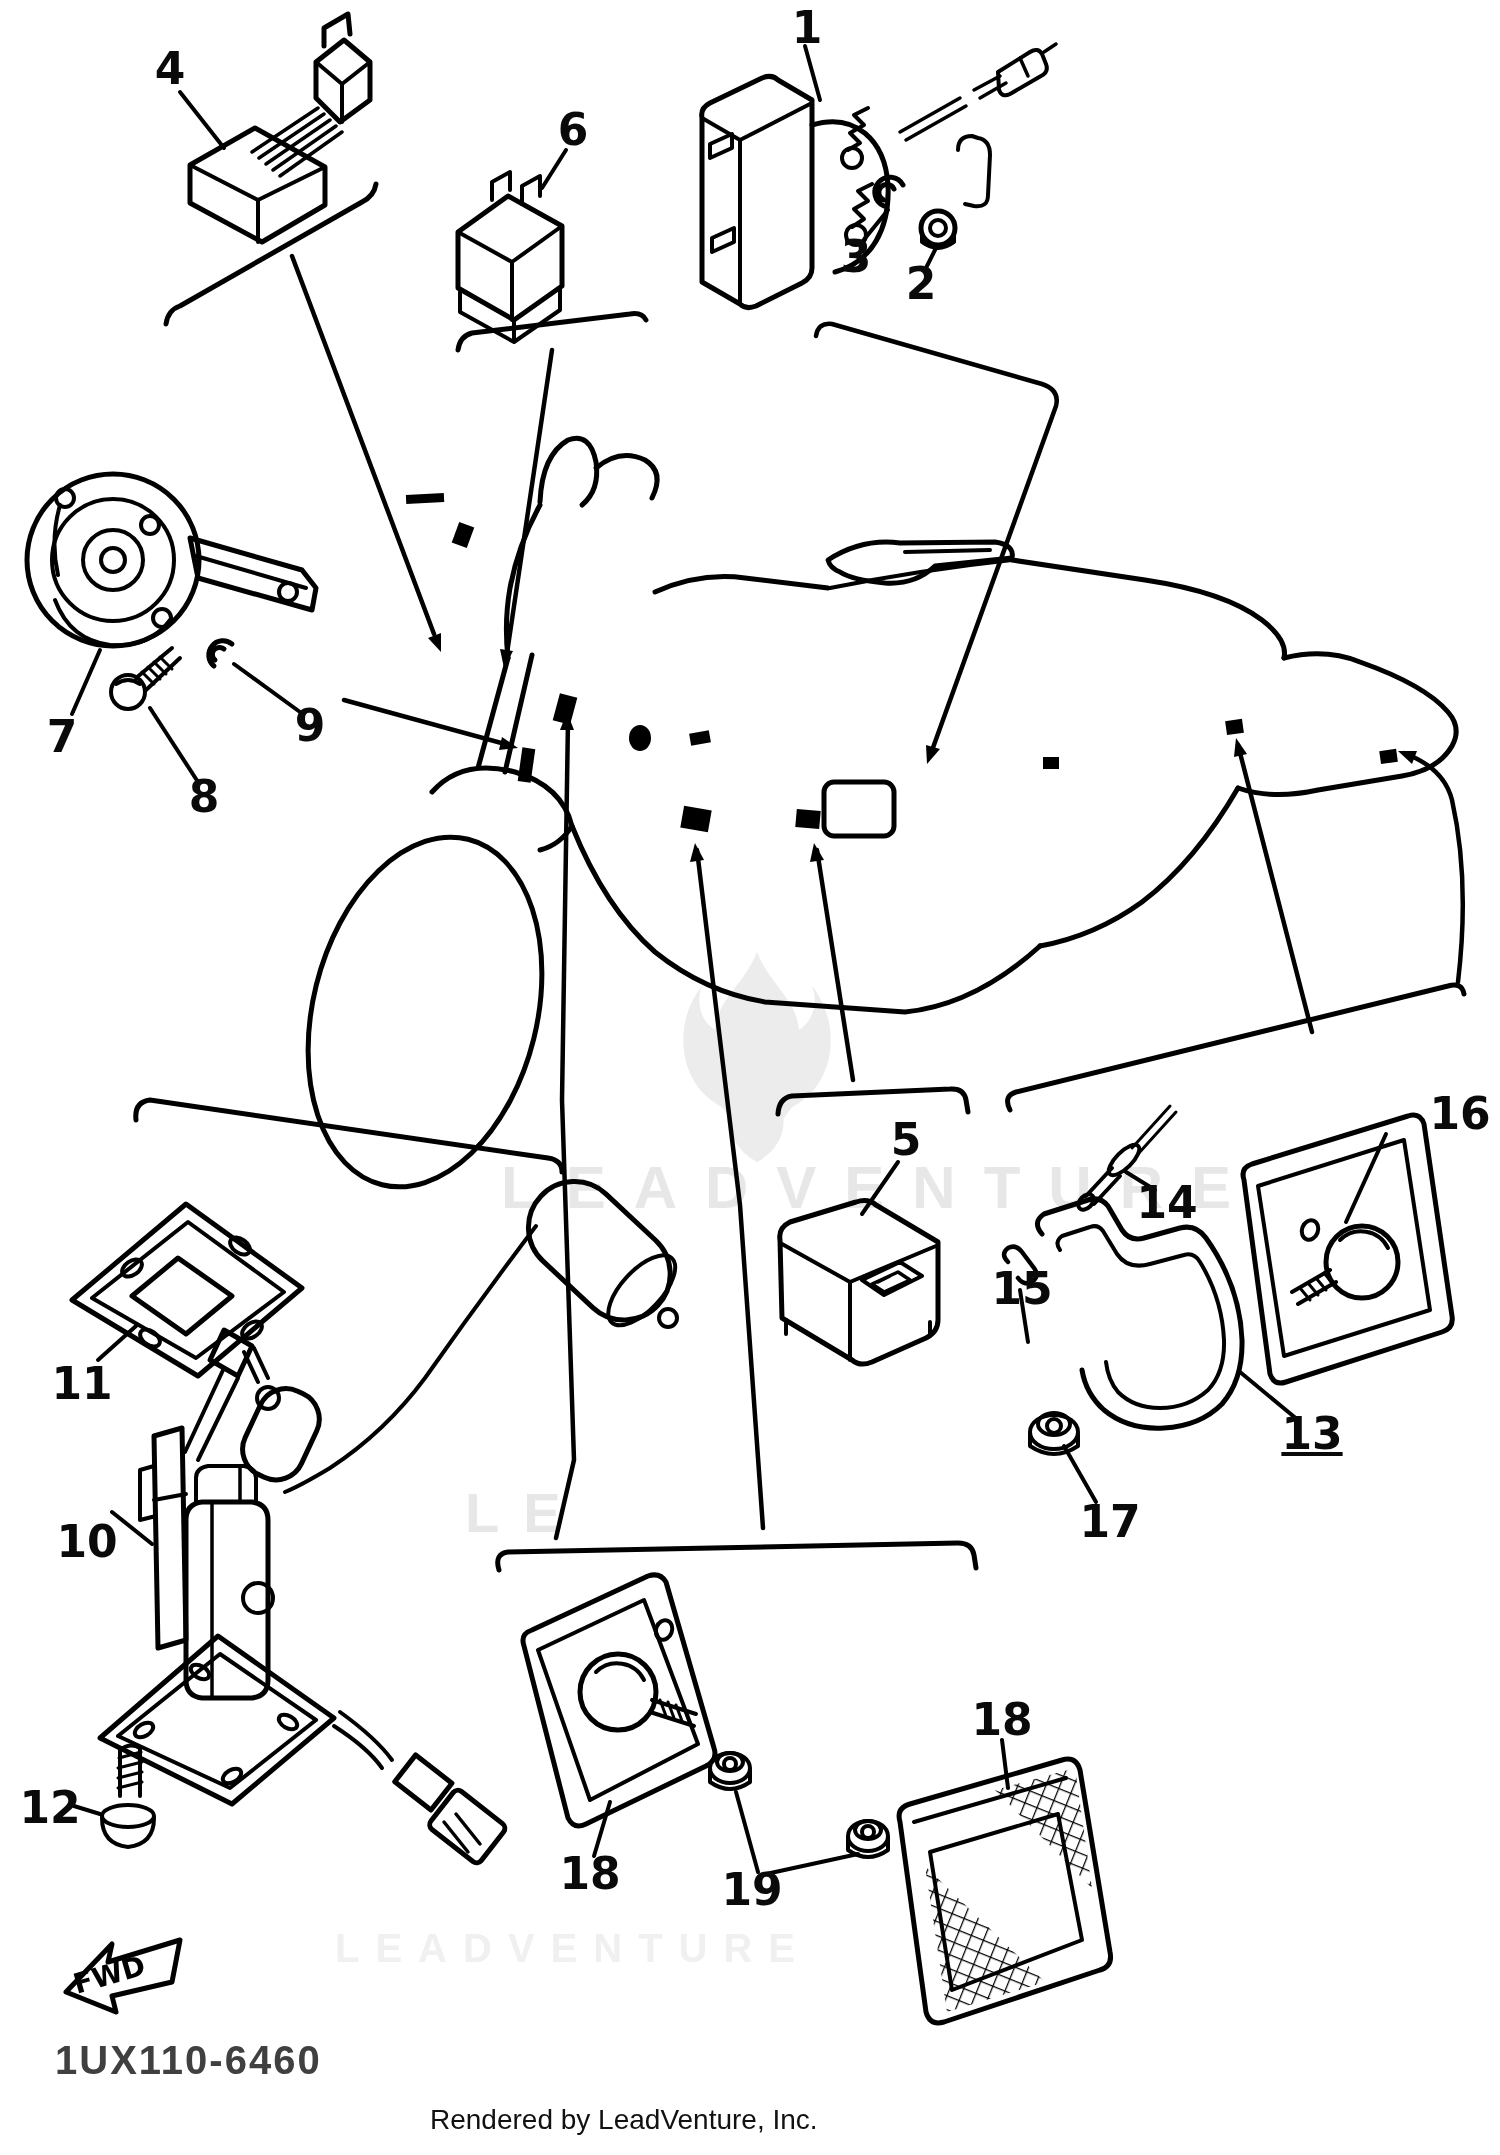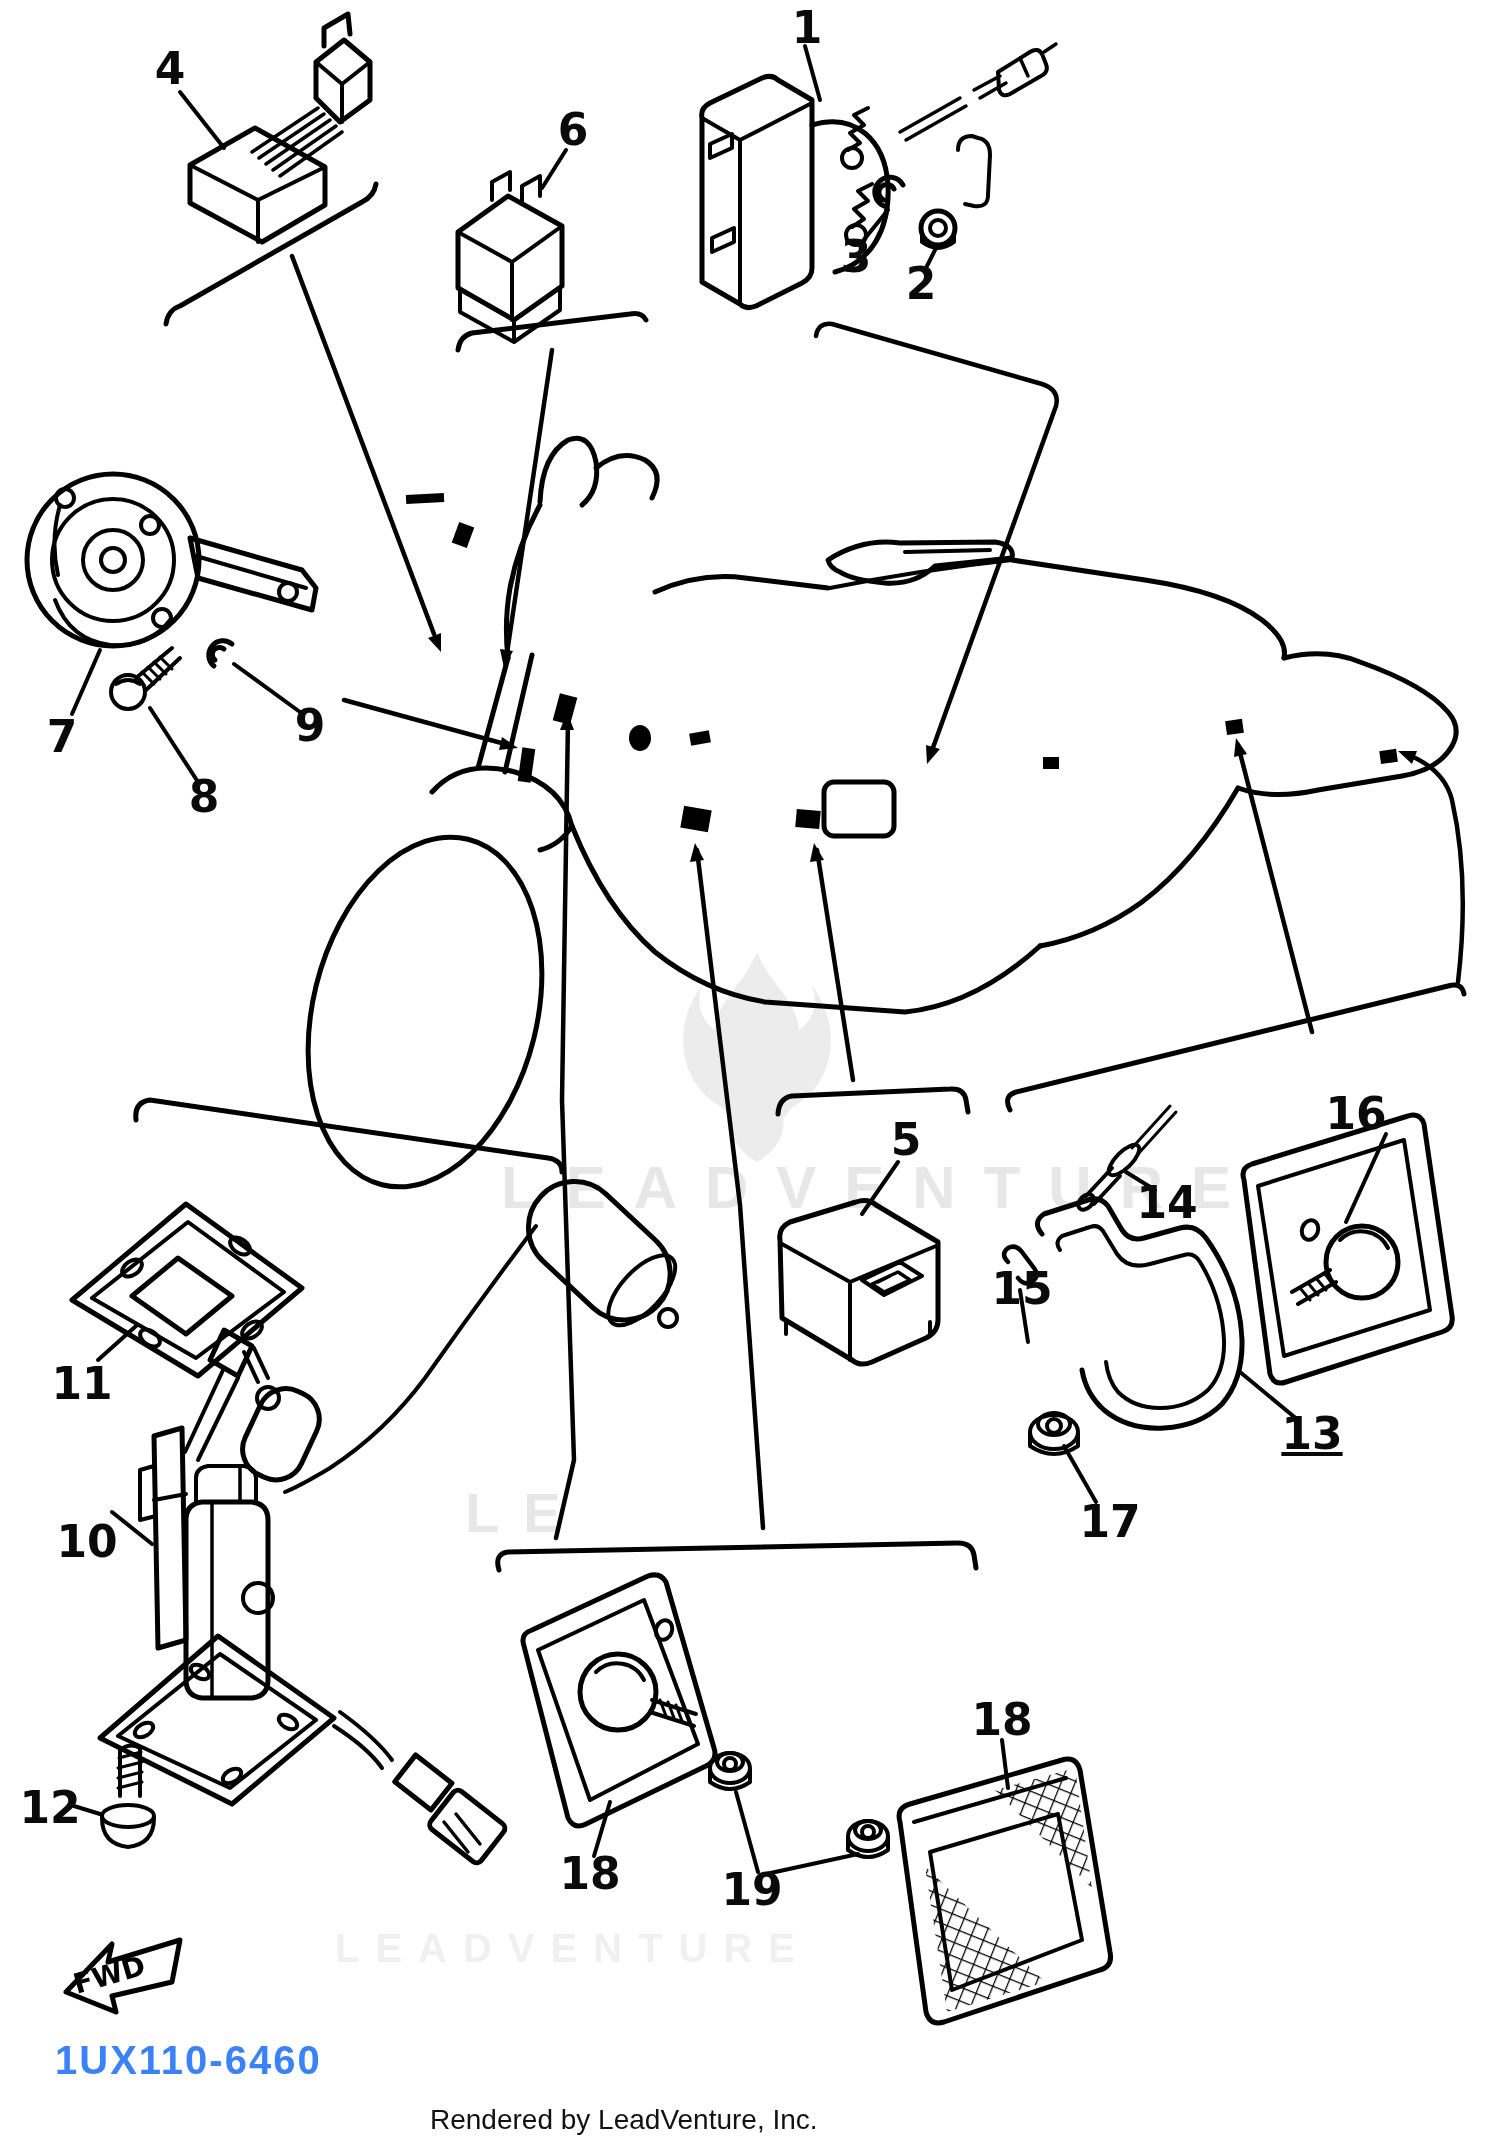--- a/index.html
+++ b/index.html
@@ -1,21 +1,21 @@
 <!DOCTYPE html>
 <html><head>
 <meta charset="utf-8">
 <style>
   html,body{margin:0;padding:0;background:#fff;}
   .stage{position:relative;width:1500px;height:2155px;background:#fff;overflow:hidden;
          font-family:"DejaVu Sans","Liberation Sans",sans-serif;}
   .stage svg{position:absolute;left:0;top:0;width:1500px;height:2155px;}
   .part-label{position:absolute;transform:translate(-50%,-50%);font-family:"DejaVu Sans",sans-serif;
               font-weight:700;font-size:44px;color:#0a0a0a;line-height:1;white-space:nowrap;}
-  .footer-text{position:absolute;color:#3b82f6;white-space:nowrap;}
+  .footer-text{position:absolute;color:#404040;white-space:nowrap;}
   #part-code{left:55px;top:2038px;font-size:40px;font-weight:700;letter-spacing:2px;
              font-family:"Liberation Sans",sans-serif;}
   #copyright{left:45px;top:2086px;font-size:50px;font-weight:400;
              font-family:"Liberation Sans",sans-serif;}
   #rendered-by{left:430px;top:2104px;font-size:28px;color:#111;
                font-family:"Liberation Sans",sans-serif;}
   .wm-text{font-family:"Liberation Sans",sans-serif;font-weight:700;}
 </style>
 </head>
 <body>
@@ -337,21 +337,21 @@
       <div class="part-label" style="left: 573px; top: 130px;">6</div>
       <div class="part-label" style="left: 62px; top: 737px;">7</div>
       <div class="part-label" style="left: 204px; top: 797px;">8</div>
       <div class="part-label" style="left: 310px; top: 726px;">9</div>
       <div class="part-label" style="left: 87px; top: 1542px;">10</div>
       <div class="part-label" style="left: 82px; top: 1377px; margin-top: 7px;">11</div>
       <div class="part-label" style="left: 50px; top: 1808px;">12</div>
       <div class="part-label" style="left: 1312px; top: 1434px; text-decoration: underline;">13</div>
       <div class="part-label" style="left: 1167px; top: 1203px;">14</div>
       <div class="part-label" style="left: 1022px; top: 1289px;">15</div>
-      <div class="part-label" style="left: 1356px; top: 1114px; text-align: center;">16</div>
+      <div class="part-label" style="left: 1460px; top: 1114px; text-align: center;">16</div>
       <div class="part-label" style="left: 1110px; top: 1522px;">17</div>
       <div class="part-label" style="left: 590px; top: 1874px;">18</div>
       <div class="part-label" style="left: 1002px; top: 1720px;">18</div>
       <div class="part-label" style="left: 752px; top: 1890px;">19</div>
     </div>
 
   <div class="footer-text" id="part-code">1UX110-6460</div>
   <div class="footer-text" id="rendered-by">Rendered by LeadVenture, Inc.</div>
 </div>
 

